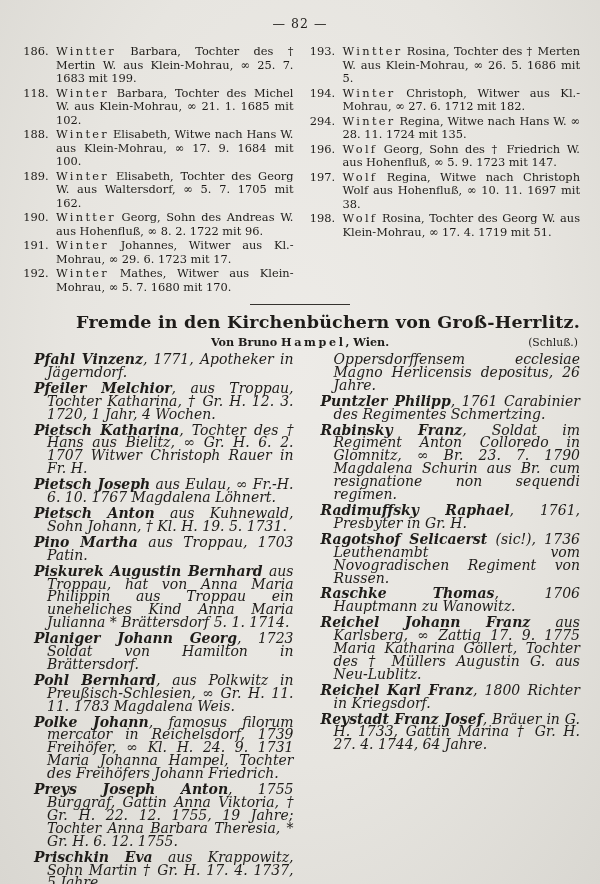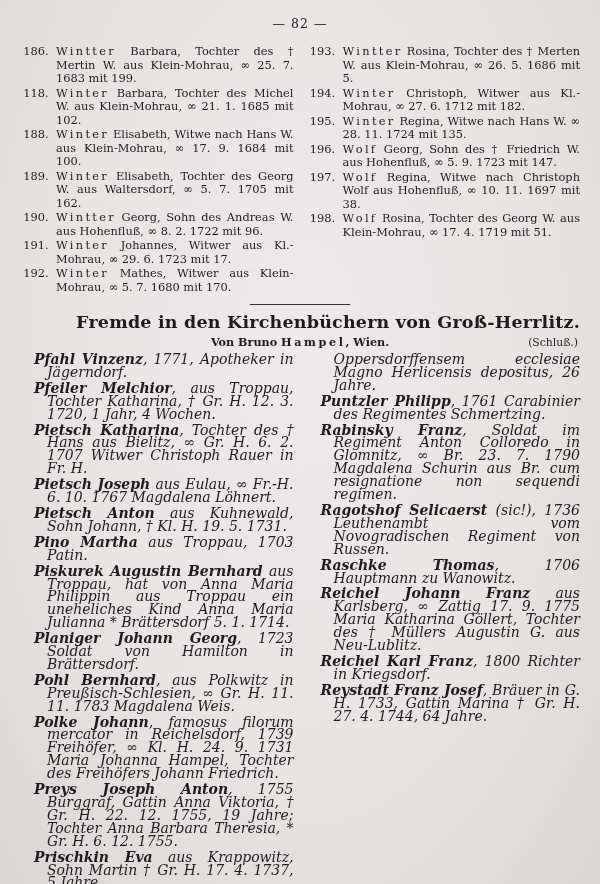--- a/index.html
+++ b/index.html
@@ -64,21 +64,21 @@
         <div class="num-entry"><span class="num">118.</span><span class="spaced-name">Winter</span> Barbara, Tochter des Michel W. aus Klein-Mohrau, ∞ 21. 1. 1685 mit 102.</div>
         <div class="num-entry"><span class="num">188.</span><span class="spaced-name">Winter</span> Elisabeth, Witwe nach Hans W. aus Klein-Mohrau, ∞ 17. 9. 1684 mit 100.</div>
         <div class="num-entry"><span class="num">189.</span><span class="spaced-name">Winter</span> Elisabeth, Tochter des Georg W. aus Waltersdorf, ∞ 5. 7. 1705 mit 162.</div>
         <div class="num-entry"><span class="num">190.</span><span class="spaced-name">Wintter</span> Georg, Sohn des Andreas W. aus Hohenfluß, ∞ 8. 2. 1722 mit 96.</div>
         <div class="num-entry"><span class="num">191.</span><span class="spaced-name">Winter</span> Johannes, Witwer aus Kl.-Mohrau, ∞ 29. 6. 1723 mit 17.</div>
         <div class="num-entry"><span class="num">192.</span><span class="spaced-name">Winter</span> Mathes, Witwer aus Klein-Mohrau, ∞ 5. 7. 1680 mit 170.</div>
       </div>
     <div class="col" id="top-right">
         <div class="num-entry"><span class="num">193.</span><span class="spaced-name">Wintter</span> Rosina, Tochter des † Merten W. aus Klein-Mohrau, ∞ 26. 5. 1686 mit 5.</div>
         <div class="num-entry"><span class="num">194.</span><span class="spaced-name">Winter</span> Christoph, Witwer aus Kl.-Mohrau, ∞ 27. 6. 1712 mit 182.</div>
-        <div class="num-entry"><span class="num">195.</span><span class="spaced-name">Winter</span> Regina, Witwe nach Hans W. ∞ 28. 11. 1724 mit 135.</div>
+        <div class="num-entry"><span class="num">294.</span><span class="spaced-name">Winter</span> Regina, Witwe nach Hans W. ∞ 28. 11. 1724 mit 135.</div>
         <div class="num-entry"><span class="num">196.</span><span class="spaced-name">Wolf</span> Georg, Sohn des † Friedrich W. aus Hohenfluß, ∞ 5. 9. 1723 mit 147.</div>
         <div class="num-entry"><span class="num">197.</span><span class="spaced-name">Wolf</span> Regina, Witwe nach Christoph Wolf aus Hohenfluß, ∞ 10. 11. 1697 mit 38.</div>
         <div class="num-entry"><span class="num">198.</span><span class="spaced-name">Wolf</span> Rosina, Tochter des Georg W. aus Klein-Mohrau, ∞ 17. 4. 1719 mit 51.</div>
       </div>
   </div>
 
   <hr class="divider">
 
   <h1 class="section-title">Fremde in den Kirchenbüchern von Groß-Herrlitz.</h1>
 
@@ -100,20 +100,21 @@
         <p class="entry"><span class="entry-name">Pohl Bernhard</span>, aus Polkwitz in Preußisch-Schlesien, ∞ Gr. H. 11. 11. 1783 Magdalena Weis.</p>
         <p class="entry"><span class="entry-name">Polke Johann</span>, famosus filorum mercator in Reichelsdorf, 1739 Freihöfer, ∞ Kl. H. 24. 9. 1731 Maria Johanna Hampel, Tochter des Freihöfers Johann Friedrich.</p>
         <p class="entry"><span class="entry-name">Preys Joseph Anton</span>, 1755 Burggraf, Gattin Anna Viktoria, † Gr. H. 22. 12. 1755, 19 Jahre; Tochter Anna Barbara Theresia, * Gr. H. 6. 12. 1755.</p>
         <p class="entry"><span class="entry-name">Prischkin Eva</span> aus Krappowitz, Sohn Martin † Gr. H. 17. 4. 1737, 5 Jahre.</p>
         <p class="entry"><span class="entry-name">Przelawffsky Philipp</span>, Pater, S. Ord. Cist. in Monasterio Wellehradensi Professus, † Gr. H. 15. 8. 1731, 17. 8. in Cryptam</p>
       </div>
     <div class="col" id="lower-right">
         <p class="entry cont">Oppersdorffensem ecclesiae Magno Herlicensis depositus, 26 Jahre.</p>
         <p class="entry"><span class="entry-name">Puntzler Philipp</span>, 1761 Carabinier des Regimentes Schmertzing.</p>
         <p class="entry"><span class="entry-name">Rabinsky Franz</span>, Soldat im Regiment Anton Colloredo in Glomnitz, ∞ Br. 23. 7. 1790 Magdalena Schurin aus Br. cum resignatione non sequendi regimen.</p>
+        <p class="entry"><span class="entry-name">Radimuffsky Raphael</span>, 1761, Presbyter in Gr. H.</p>
         <p class="entry"><span class="entry-name">Ragotshof Selicaerst</span> (sic!), 1736 Leuthenambt vom Novogradischen Regiment von Russen.</p>
         <p class="entry"><span class="entry-name">Raschke Thomas</span>, 1706 Hauptmann zu Wanowitz.</p>
         <p class="entry"><span class="entry-name">Reichel Johann Franz</span> aus Karlsberg, ∞ Zattig 17. 9. 1775 Maria Katharina Göllert, Tochter des † Müllers Augustin G. aus Neu-Lublitz.</p>
         <p class="entry"><span class="entry-name">Reichel Karl Franz</span>, 1800 Richter in Kriegsdorf.</p>
         <p class="entry"><span class="entry-name">Reystadt Franz Josef</span>, Bräuer in G. H. 1733, Gattin Marina † Gr. H. 27. 4. 1744, 64 Jahre.</p>
       </div>
   </div>
 
 </div>
 

